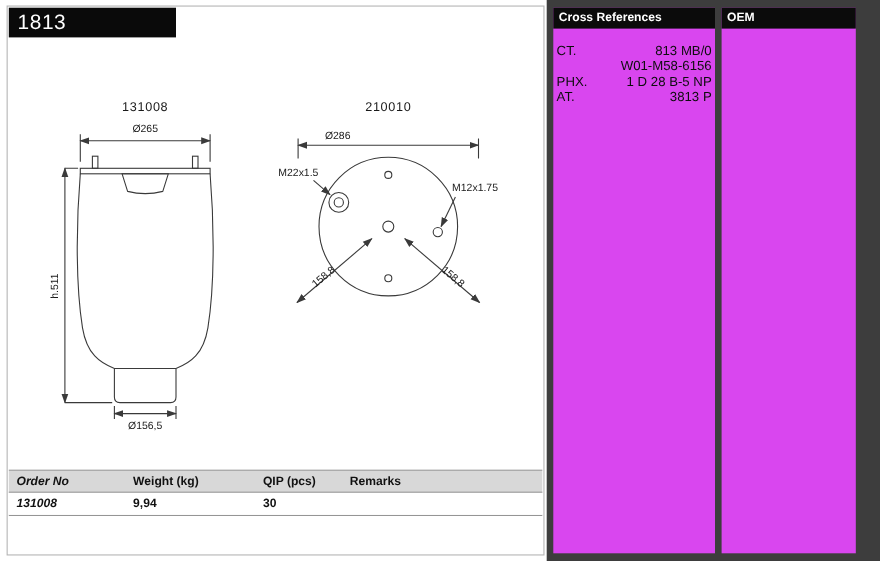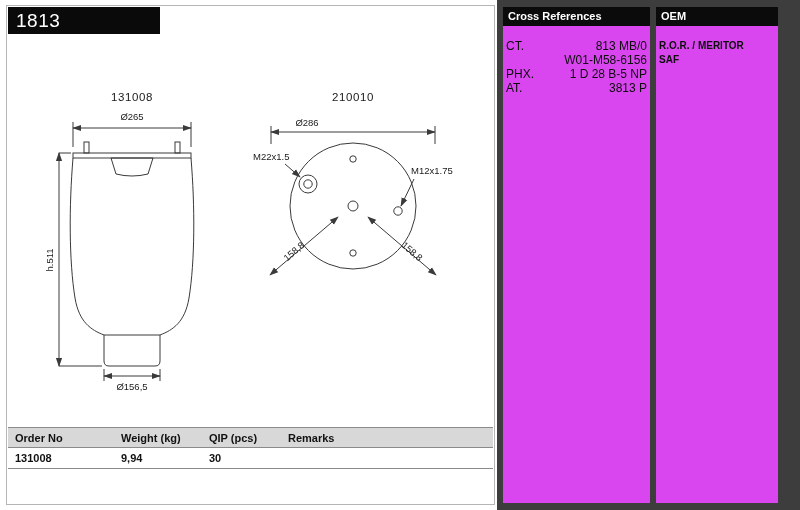--- a/index.html
+++ b/index.html
@@ -14,21 +14,21 @@
 
   .t-title { font-size:11.5px; fill:#1a1a1a; stroke:none; text-anchor:middle; letter-spacing:.6px; }
   .t-dim   { font-size:9.5px;  fill:#1a1a1a; stroke:none; text-anchor:middle; }
   .t-start { text-anchor:start; }
 
   
   .order-table { position:absolute; left:1px; right:1px; top:421px; border-top:1px solid #8a8a8a;
                  border-bottom:1px solid #8a8a8a; font-size:11px; font-weight:bold; color:#111; }
   .ot-head { display:flex; background:#d8d8d8; border-bottom:1px solid #8a8a8a; height:20px; line-height:20px; }
   .ot-row  { display:flex; height:20px; line-height:20px; background:#fff; }
-  .ot-c1 { width:81px; padding-left:7px; } .ot-c2 { width:88px;margin-left:32px; } .ot-c3 { width:79px; } .ot-c4 { flex:1; }
+  .ot-c1 { width:81px; padding-left:7px;font-style:italic; } .ot-c2 { width:88px;margin-left:32px; } .ot-c3 { width:79px;margin-left:30px; } .ot-c4 { flex:1; }
 
   
   .right-side { position:absolute; left:497px; top:0; width:303px; height:510px; background:#3d3d3d; }
   .ref-panel { position:absolute; top:7px; height:496px; background:#d946ef; padding:0; }
   .xref-panel { left:6px; width:147px; }
   .oem-panel  { left:159px; width:122px; }
   .panel-title { background:#0b0b0b; color:#fff; font-size:11px; font-weight:bold; padding:3px 5px 4px; }
   .xref-rows, .oem-items { margin-top:13px; padding:0 3px; }
   .xref-row { display:flex; justify-content:space-between; font-size:12px; font-weight:normal; line-height:14px; color:#0d0d0d; }
   .oem-item { font-size:10px; font-weight:bold; line-height:14px; color:#0d0d0d; }
@@ -142,20 +142,16 @@
         </div>
         <div class="xref-row">
           <span>AT.</span>
           <span>3813 P</span>
         </div>
       </div>
     </section>
 
     <section class="ref-panel oem-panel">
       <header class="panel-title">OEM</header>
-      <div class="oem-items">
-        <div class="oem-item">R.O.R. / MERITOR</div>
-        <div class="oem-item">SAF</div>
-      </div>
     </section>
 
   </div>
 </div>
 
 </body></html>

